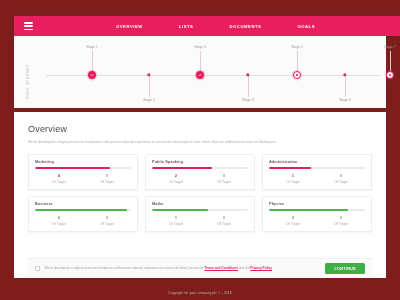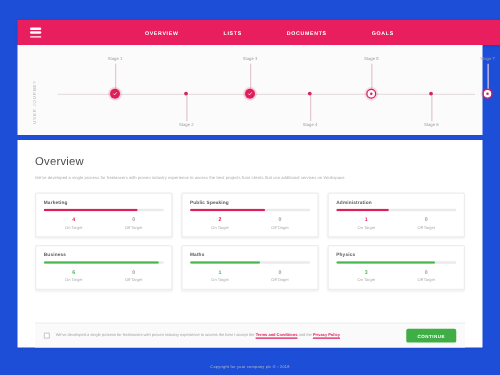--- a/index.html
+++ b/index.html
@@ -2,21 +2,21 @@
 <html><head>
 <meta charset="utf-8">
 <style>
   * { box-sizing: border-box; margin:0; padding:0; }
   html,body { width:400px; height:300px; }
   body {
     font-family: "Liberation Sans", sans-serif;
     background:#f2f2f2;
     overflow:hidden;
   }
-  .page { position:relative; width:400px; height:300px; background:#1d4ed8; }
+  .page { position:relative; width:400px; height:300px; background:#7f1d1d; }
 
   
   .navbar {
     position:absolute; left:14px; top:16px; right:-2px; height:20px;
     background:#e8records; background:#e61e5a;
     background:linear-gradient(90deg,#e51e5b 0%,#e8partial 0%,#ec2063 100%);
     background:#e81e5e;
     display:flex; align-items:center;
     box-shadow:0 1px 3px rgba(0,0,0,.15);
   }

